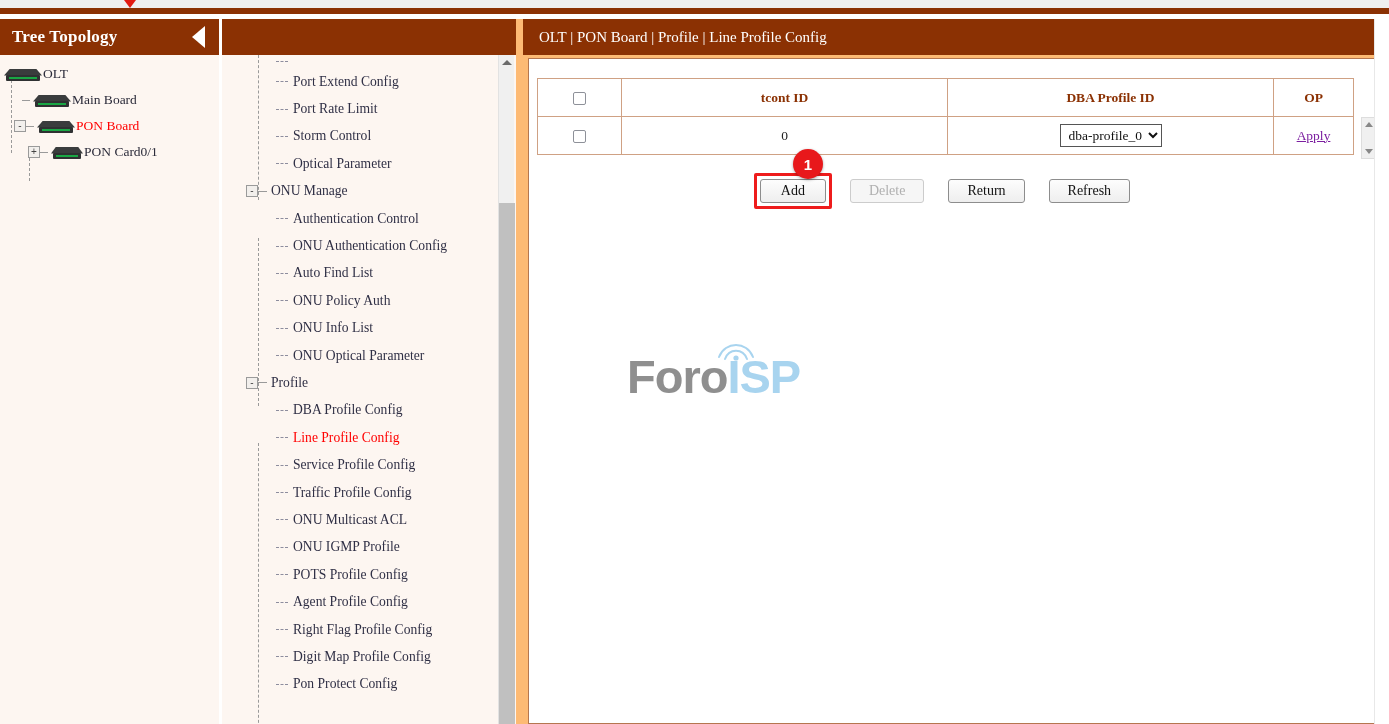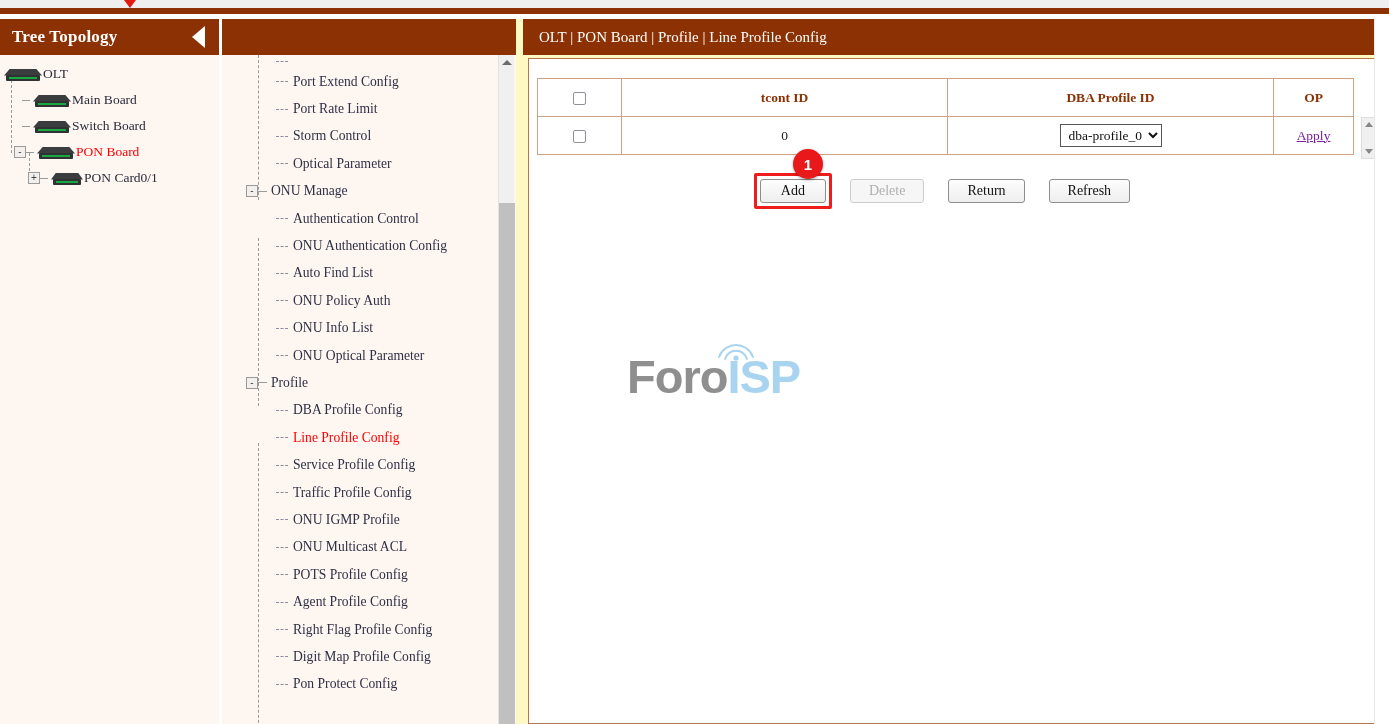--- a/index.html
+++ b/index.html
@@ -94,21 +94,21 @@
 
   
   .menu-sb { position:absolute; left:498px; top:55px; width:16px; height:669px; background:#f0f0f0; border-left:1px solid #e2e2e2; }
   .menu-sb .arrow-up {
     position:absolute; left:3px; top:5px; width:0; height:0;
     border-left:5px solid transparent; border-right:5px solid transparent; border-bottom:5px solid #6b6b6b;
   }
   .menu-sb .thumb { position:absolute; left:0px; top:148px; width:16px; height:545px; background:#c0c0c0; }
 
   
-  .right-col { position:absolute; left:516px; top:19px; width:873px; height:705px; background:#fef9c3; }
+  .right-col { position:absolute; left:516px; top:19px; width:873px; height:705px; background:#fdba74; }
   .right-header {
     position:absolute; left:7px; top:0; width:866px; height:36px;
     background:#8B3103; color:#ffffff; display:flex; align-items:center; padding-left:16px;
     font-size:15px;
   }
   .content-pane {
     position:absolute; left:12px; top:39px; width:857px; height:666px;
     border:1px solid #b5764f; background:#ffffff; overflow:hidden;
   }
 
@@ -208,29 +208,20 @@
       <div class="tnode lvl1">
         <span class="dashlead"></span>
         <span class="dev">
           <span class="lid"></span>
             <span class="body"></span>
             <span class="stripe"></span>
         </span>
         <span>Main Board</span>
       </div>
 
-      <div class="tnode lvl1">
-        <span class="dashlead"></span>
-        <span class="dev">
-          <span class="lid"></span>
-            <span class="body"></span>
-            <span class="stripe"></span>
-        </span>
-        <span>Switch Board</span>
-      </div>
 
       <div class="tnode lvl1" style="padding-left:14px;">
         <span class="expander">-</span>
         <span class="dashlead"></span>
         <span class="dev">
           <span class="lid"></span>
             <span class="body"></span>
             <span class="stripe"></span>
         </span>
         <span class="red">PON Board</span>
@@ -328,25 +319,25 @@
         <div class="mitem child">
           <span class="mdash2"></span>
           <span class="label">Service Profile Config</span>
         </div>
         <div class="mitem child">
           <span class="mdash2"></span>
           <span class="label">Traffic Profile Config</span>
         </div>
         <div class="mitem child">
           <span class="mdash2"></span>
+          <span class="label">ONU Multicast ACL</span>
+        </div>
+        <div class="mitem child">
+          <span class="mdash2"></span>
           <span class="label">ONU IGMP Profile</span>
-        </div>
-        <div class="mitem child">
-          <span class="mdash2"></span>
-          <span class="label">ONU Multicast ACL</span>
         </div>
         <div class="mitem child">
           <span class="mdash2"></span>
           <span class="label">POTS Profile Config</span>
         </div>
         <div class="mitem child">
           <span class="mdash2"></span>
           <span class="label">Agent Profile Config</span>
         </div>
         <div class="mitem child">

